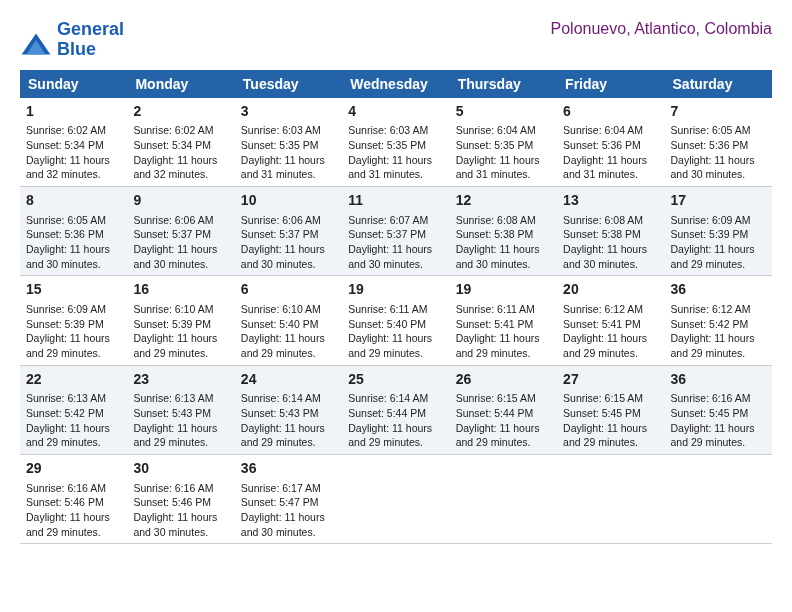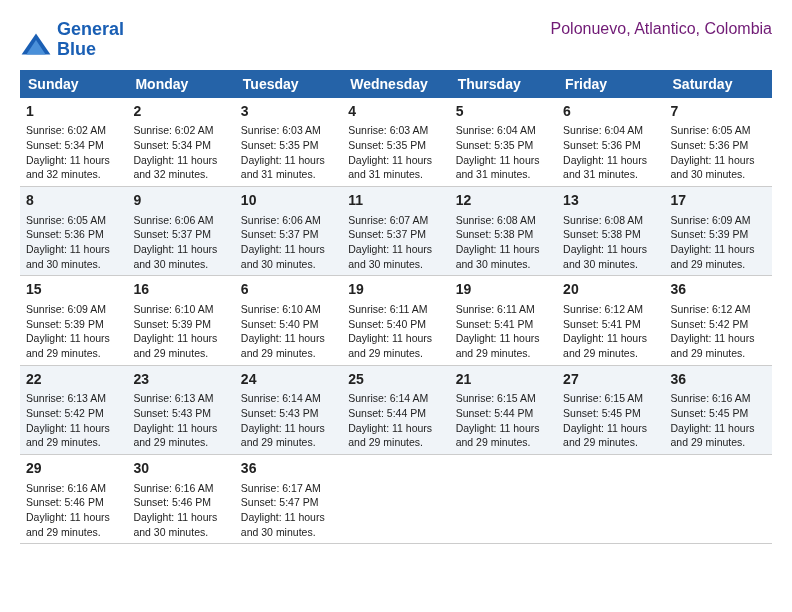--- a/index.html
+++ b/index.html
@@ -140,21 +140,21 @@
         <td><span class="day-number">19</span><span>Sunrise: 6:11 AM</span><br><span>Sunset: 5:40 PM</span><br><span>Daylight: 11 hours and 29 minutes.</span></td>
         <td><span class="day-number">19</span><span>Sunrise: 6:11 AM</span><br><span>Sunset: 5:41 PM</span><br><span>Daylight: 11 hours and 29 minutes.</span></td>
         <td><span class="day-number">20</span><span>Sunrise: 6:12 AM</span><br><span>Sunset: 5:41 PM</span><br><span>Daylight: 11 hours and 29 minutes.</span></td>
         <td><span class="day-number">36</span><span>Sunrise: 6:12 AM</span><br><span>Sunset: 5:42 PM</span><br><span>Daylight: 11 hours and 29 minutes.</span></td>
       </tr>
       <tr>
         <td><span class="day-number">22</span><span>Sunrise: 6:13 AM</span><br><span>Sunset: 5:42 PM</span><br><span>Daylight: 11 hours and 29 minutes.</span></td>
         <td><span class="day-number">23</span><span>Sunrise: 6:13 AM</span><br><span>Sunset: 5:43 PM</span><br><span>Daylight: 11 hours and 29 minutes.</span></td>
         <td><span class="day-number">24</span><span>Sunrise: 6:14 AM</span><br><span>Sunset: 5:43 PM</span><br><span>Daylight: 11 hours and 29 minutes.</span></td>
         <td><span class="day-number">25</span><span>Sunrise: 6:14 AM</span><br><span>Sunset: 5:44 PM</span><br><span>Daylight: 11 hours and 29 minutes.</span></td>
-        <td><span class="day-number">21</span><span>Sunrise: 6:15 AM</span><br><span>Sunset: 5:44 PM</span><br><span>Daylight: 11 hours and 29 minutes.</span></td>
+        <td><span class="day-number">26</span><span>Sunrise: 6:15 AM</span><br><span>Sunset: 5:44 PM</span><br><span>Daylight: 11 hours and 29 minutes.</span></td>
         <td><span class="day-number">27</span><span>Sunrise: 6:15 AM</span><br><span>Sunset: 5:45 PM</span><br><span>Daylight: 11 hours and 29 minutes.</span></td>
         <td><span class="day-number">36</span><span>Sunrise: 6:16 AM</span><br><span>Sunset: 5:45 PM</span><br><span>Daylight: 11 hours and 29 minutes.</span></td>
       </tr>
       <tr>
         <td><span class="day-number">29</span><span>Sunrise: 6:16 AM</span><br><span>Sunset: 5:46 PM</span><br><span>Daylight: 11 hours and 29 minutes.</span></td>
         <td><span class="day-number">30</span><span>Sunrise: 6:16 AM</span><br><span>Sunset: 5:46 PM</span><br><span>Daylight: 11 hours and 30 minutes.</span></td>
         <td><span class="day-number">36</span><span>Sunrise: 6:17 AM</span><br><span>Sunset: 5:47 PM</span><br><span>Daylight: 11 hours and 30 minutes.</span></td>
         <td></td>
         <td></td>
         <td></td>

